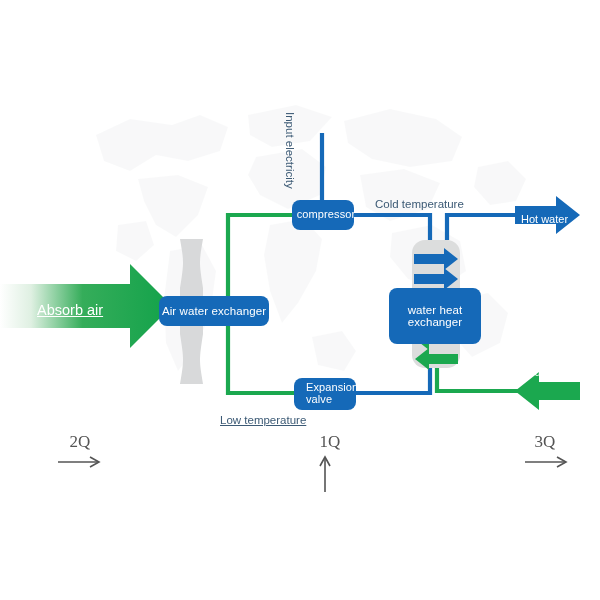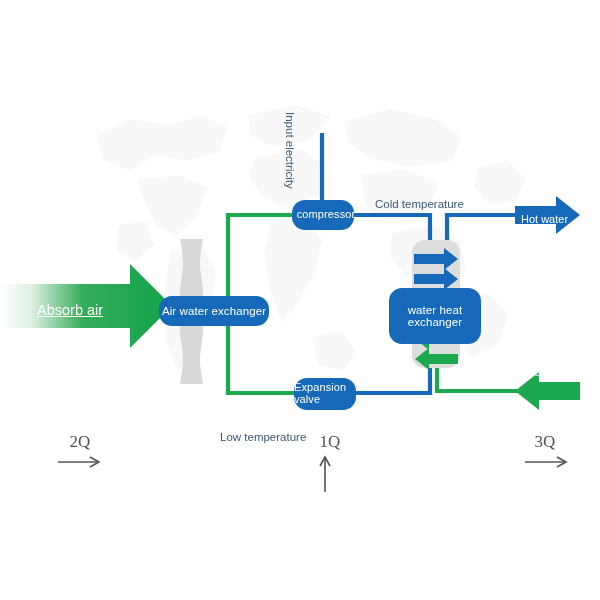--- a/index.html
+++ b/index.html
@@ -18,38 +18,38 @@
   }
 
   
   .layer{position:absolute;left:0;top:0;width:600px;height:600px;}
 
   
   .node{
     position:absolute;
     background:#1569b8;
     color:#ffffff;
-    border-radius:13px;
+    border-radius:8px;
     display:flex;align-items:center;justify-content:center;
     text-align:center;
     line-height:1.05;
     letter-spacing:.1px;
     box-sizing:border-box;
     white-space:nowrap;
   }
   #node-compressor{left:292px;top:200px;width:62px;height:30px;font-size:11px;}
   #node-compressor span{display:block;transform:translateX(3px);}
   #node-air-hx{left:159px;top:296px;width:110px;height:30px;font-size:11.5px;}
   #node-water-hx{left:389px;top:288px;width:92px;height:56px;font-size:11.5px;white-space:normal;}
   #node-expansion{left:294px;top:378px;width:62px;height:32px;font-size:11px;white-space:normal;}
 
   
   .lbl{position:absolute;color:#3c5a75;font-size:11.5px;white-space:nowrap;}
   #lbl-high{left:375px;top:198px;}
-  #lbl-low{left:220px;top:431px;}
+  #lbl-low{left:220px;top:414px;text-decoration:underline;}
   #lbl-input{
     left:296px;top:112px;
     transform-origin:0 0;
     transform:rotate(90deg);
     font-size:11.5px;
   }
 
   
   .arrow-text{
     position:absolute;color:#ffffff;font-size:12px;white-space:nowrap;
@@ -175,21 +175,21 @@
   </div>
 
   <div class="node" id="node-water-hx">
     <span style="display:block">
       <span style="display:block">water heat</span>
       <span style="display:block">exchanger</span>
     </span>
   </div>
 
   <div class="node" id="node-expansion">
-    <span style="display:block;text-align:left;width:100%;padding-left:0;box-sizing:border-box;">
+    <span style="display:block;text-align:left;width:100%;padding-left:12px;box-sizing:border-box;">
       <span style="display:block">Expansion</span>
       <span style="display:block">valve</span>
     </span>
   </div>
 
   <div class="arrow-text" id="txt-absorb">Absorb air</div>
   <div class="arrow-text" id="txt-hot">Hot water</div>
   <div class="arrow-text" id="txt-cold">Cold water</div>
 
   <div class="qgroup" id="q2">

